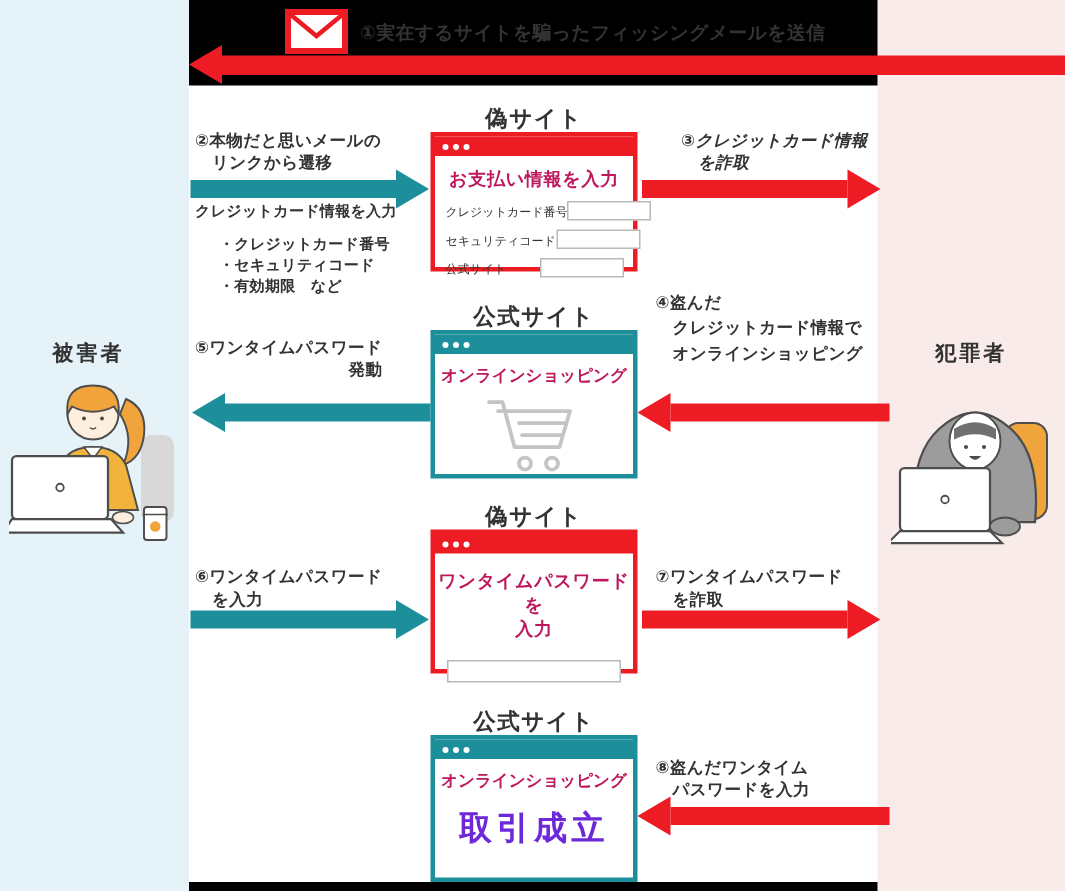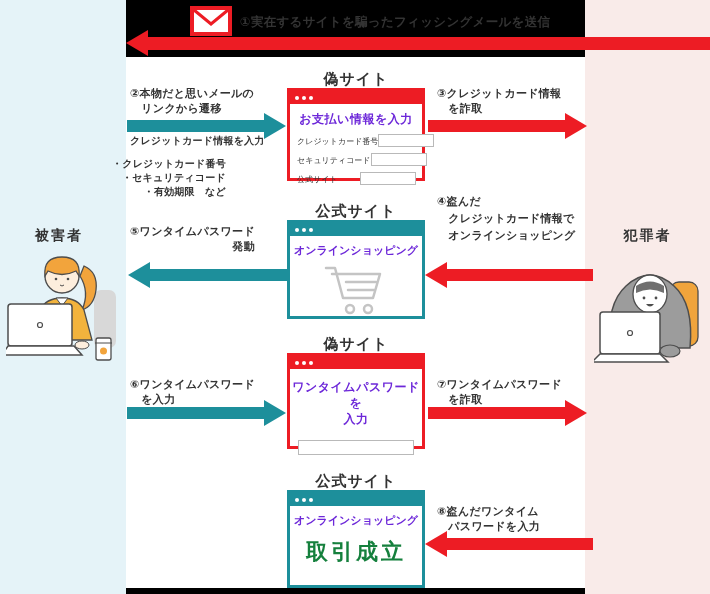--- a/index.html
+++ b/index.html
@@ -33,28 +33,28 @@
   .actor-label{position:absolute;text-align:center;font-size:14px;font-weight:bold;color:#333;letter-spacing:2px;}
 
   
   .bw{position:absolute;width:138px;background:#fff;box-sizing:border-box;}
   .bw.red{border:3px solid #ed1c24;}
   .bw.teal{border:3px solid #1d8f9b;}
   .bw-bar{height:13px;display:flex;align-items:center;gap:3px;padding-left:5px;}
   .bw.red .bw-bar{background:#ed1c24;}
   .bw.teal .bw-bar{background:#1d8f9b;}
   .dot{width:4px;height:4px;border-radius:50%;background:#fff;flex:none;}
-  .bw-title{font-weight:bold;font-size:12px;color:#6d28d9;text-align:center;margin-top:7px;letter-spacing:.5px;}
+  .bw-title{font-weight:bold;font-size:12px;color:#be185d;text-align:center;margin-top:7px;letter-spacing:.5px;}
   .bw-title.small{font-size:11px;letter-spacing:0;}
   .bw-title.pre{white-space:pre-line;line-height:16px;margin-top:10px;}
   .frow{display:flex;align-items:flex-end;justify-content:space-between;margin:6px 6px 0 7px;}
   .flabel{font-size:8px;color:#333;white-space:nowrap;}
   .fbox{width:54px;height:11px;border:1px solid #b9b9b9;background:#fff;flex:none;}
   .otp-box{width:114px;height:13px;border:1px solid #b9b9b9;background:#fff;margin:13px auto 0;}
-  .result{font-size:22px;font-weight:bold;color:#15803d;text-align:center;margin-top:9px;letter-spacing:3px;}
+  .result{font-size:22px;font-weight:bold;color:#6d28d9;text-align:center;margin-top:9px;letter-spacing:3px;}
   .cart-wrap{display:flex;justify-content:center;margin-top:5px;}
 </style>
 </head>
 <body>
 
 <div class="canvas">
 
   <div class="abs strip-left"></div>
   <div class="abs strip-right"></div>
   <div class="abs band-top"></div>
@@ -90,25 +90,25 @@
       <span class="flabel">公式サイト</span>
       <span class="fbox"></span>
     </div>
   </div>
 
   <div class="stext" style="left:130px;top:86px;">②本物だと思いメールの
 　リンクから遷移</div>
   <div class="abar teal" style="left:127px;top:120px;width:137px;"></div>
   <div class="ah right teal" style="left:264px;top:113px;"></div>
   <div class="note-title" style="left:130px;top:134px;">クレジットカード情報を入力</div>
-  <div class="note-list" style="left:112px;top:157px;text-align:right;">・クレジットカード番号
+  <div class="note-list" style="left:146px;top:157px;">・クレジットカード番号
 ・セキュリティコード
 ・有効期限　など</div>
 
-  <div class="stext" style="left:437px;top:86px;">③クレジットカード情報
+  <div class="stext" style="left:454px;top:86px;font-style:italic;">③クレジットカード情報
 　を詐取</div>
   <div class="abar red" style="left:428px;top:120px;width:137px;"></div>
   <div class="ah right red" style="left:565px;top:113px;"></div>
 
   <div class="site-label" style="left:287px;top:202px;">公式サイト</div>
   <div class="bw teal" style="left:287px;top:220px;height:99px;">
     <div class="bw-bar">
       <span class="dot"></span>
       <span class="dot"></span>
       <span class="dot"></span>

